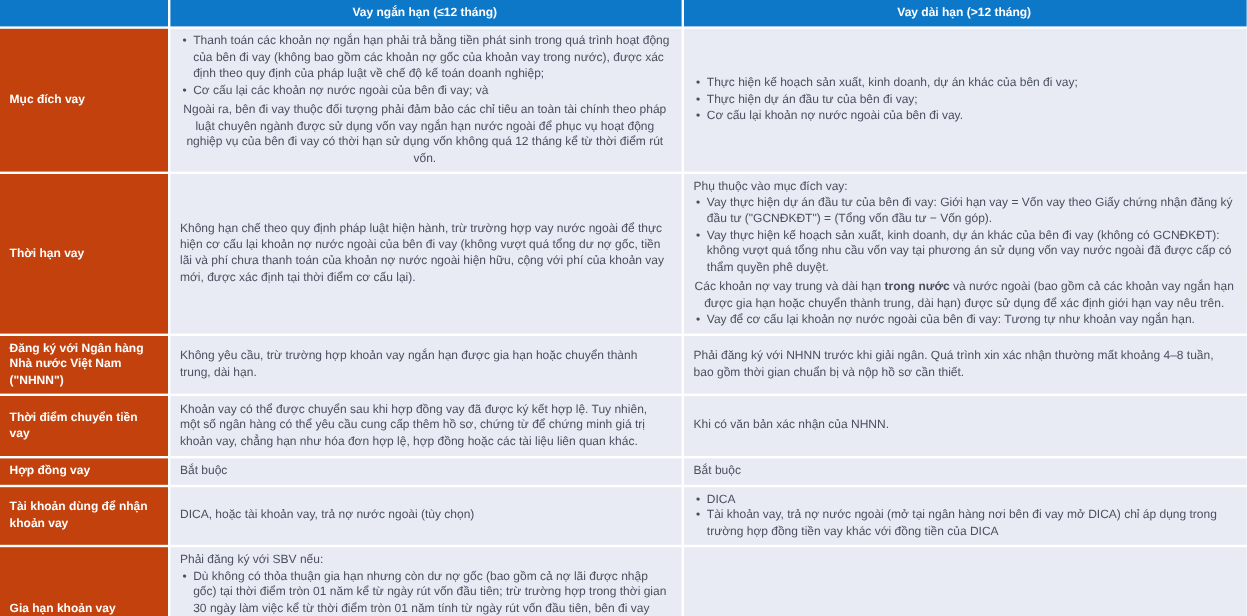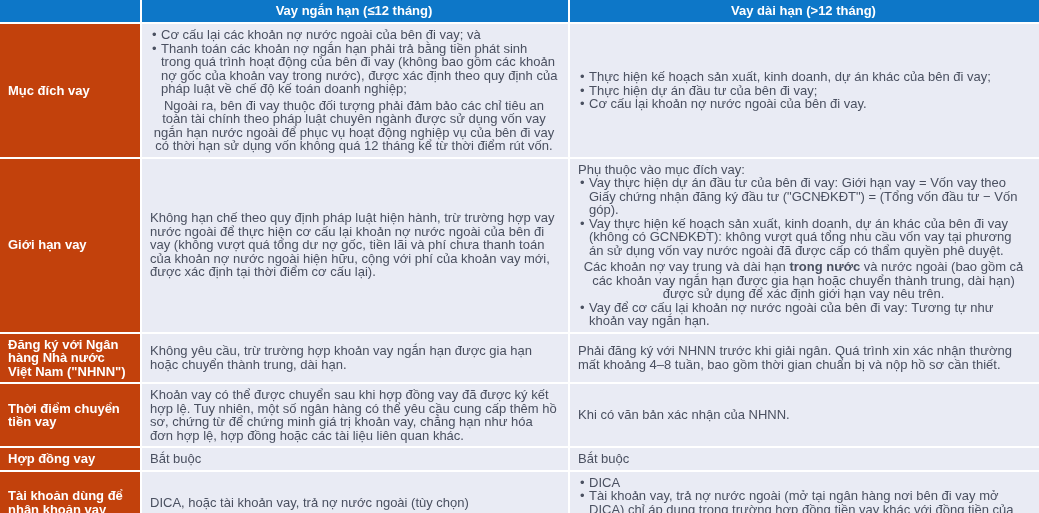--- a/index.html
+++ b/index.html
@@ -1,19 +1,19 @@
 <!DOCTYPE html>
 <html><head>
 <meta charset="utf-8">
 <style>
   html,body{margin:0;padding:0;background:#ffffff;}
   body{width:1039px;font-family:"Liberation Sans","DejaVu Sans",sans-serif;}
   .tbl{display:flex;flex-direction:column;gap:2px;width:1039px;}
   .row{display:flex;gap:2px;}
-  .cell{background:#e9ebf4;color:#4a5060;font-size:13px;line-height:13.5px;
+  .cell{background:#e9ebf4;color:#4a5060;font-size:10px;line-height:13.5px;
         display:flex;flex-direction:column;justify-content:center;
         padding:4px 10px 4px 8px;box-sizing:border-box;}
   .col-label{width:140px;flex:0 0 140px;background:#c2410c;color:#ffffff;
              font-weight:bold;justify-content:center;}
   .col-short{width:426px;flex:0 0 426px;}
   .col-long{width:469px;flex:0 0 469px;}
   .hdr .cell{background:#0d77c8;color:#ffffff;font-weight:bold;
              align-items:center;justify-content:center;text-align:center;}
   .h-header{min-height:22px;}
   .h-purpose{min-height:94px;}
@@ -41,33 +41,33 @@
       <span>Vay ngắn hạn (≤12 tháng)</span>
     </div>
     <div class="cell col-long h-header">
       <span>Vay dài hạn (&gt;12 tháng)</span>
     </div>
   </div>
 
   <div class="row h-purpose">
     <div class="cell col-label h-purpose">Mục đích vay</div>
     <div class="cell col-short h-purpose">
+      <div class="bullet blk">Thanh toán các khoản nợ ngắn hạn phải trả bằng tiền phát sinh trong quá trình hoạt động của bên đi vay (không bao gồm các khoản nợ gốc của khoản vay trong nước), được xác định theo quy định của pháp luật về chế độ kế toán doanh nghiệp;</div>
       <div class="bullet blk">Cơ cấu lại các khoản nợ nước ngoài của bên đi vay; và</div>
-      <div class="bullet blk">Thanh toán các khoản nợ ngắn hạn phải trả bằng tiền phát sinh trong quá trình hoạt động của bên đi vay (không bao gồm các khoản nợ gốc của khoản vay trong nước), được xác định theo quy định của pháp luật về chế độ kế toán doanh nghiệp;</div>
       <div class="para">Ngoài ra, bên đi vay thuộc đối tượng phải đảm bảo các chỉ tiêu an toàn tài chính theo pháp luật chuyên ngành được sử dụng vốn vay ngắn hạn nước ngoài để phục vụ hoạt động nghiệp vụ của bên đi vay có thời hạn sử dụng vốn không quá 12 tháng kể từ thời điểm rút vốn.</div>
     </div>
     <div class="cell col-long h-purpose">
       <div class="bullet">Thực hiện kế hoạch sản xuất, kinh doanh, dự án khác của bên đi vay;</div>
       <div class="bullet">Thực hiện dự án đầu tư của bên đi vay;</div>
       <div class="bullet">Cơ cấu lại khoản nợ nước ngoài của bên đi vay.</div>
     </div>
   </div>
 
   <div class="row h-limit">
-    <div class="cell col-label h-limit">Giới hạn vay</div>
+    <div class="cell col-label h-limit">Thời hạn vay</div>
     <div class="cell col-short h-limit">
       <div>Không hạn chế theo quy định pháp luật hiện hành, trừ trường hợp vay nước ngoài để thực hiện cơ cấu lại khoản nợ nước ngoài của bên đi vay (không vượt quá tổng dư nợ gốc, tiền lãi và phí chưa thanh toán của khoản nợ nước ngoài hiện hữu, cộng với phí của khoản vay mới, được xác định tại thời điểm cơ cấu lại).</div>
     </div>
     <div class="cell col-long h-limit">
       <div class="blk">Phụ thuộc vào mục đích vay:</div>
       <div class="bullet">Vay thực hiện dự án đầu tư của bên đi vay: Giới hạn vay = Vốn vay theo Giấy chứng nhận đăng ký đầu tư ("GCNĐKĐT") = (Tổng vốn đầu tư − Vốn góp).</div>
       <div class="bullet blk">Vay thực hiện kế hoạch sản xuất, kinh doanh, dự án khác của bên đi vay (không có GCNĐKĐT): không vượt quá tổng nhu cầu vốn vay tại phương án sử dụng vốn vay nước ngoài đã được cấp có thẩm quyền phê duyệt.</div>
       <div class="para"><span>Các khoản nợ vay trung và dài hạn </span><span class="bold-seg">trong nước</span><span> và nước ngoài (bao gồm cả các khoản vay ngắn hạn được gia hạn hoặc chuyển thành trung, dài hạn) được sử dụng để xác định giới hạn vay nêu trên.</span></div>
       <div class="bullet">Vay để cơ cấu lại khoản nợ nước ngoài của bên đi vay: Tương tự như khoản vay ngắn hạn.</div>
     </div>

